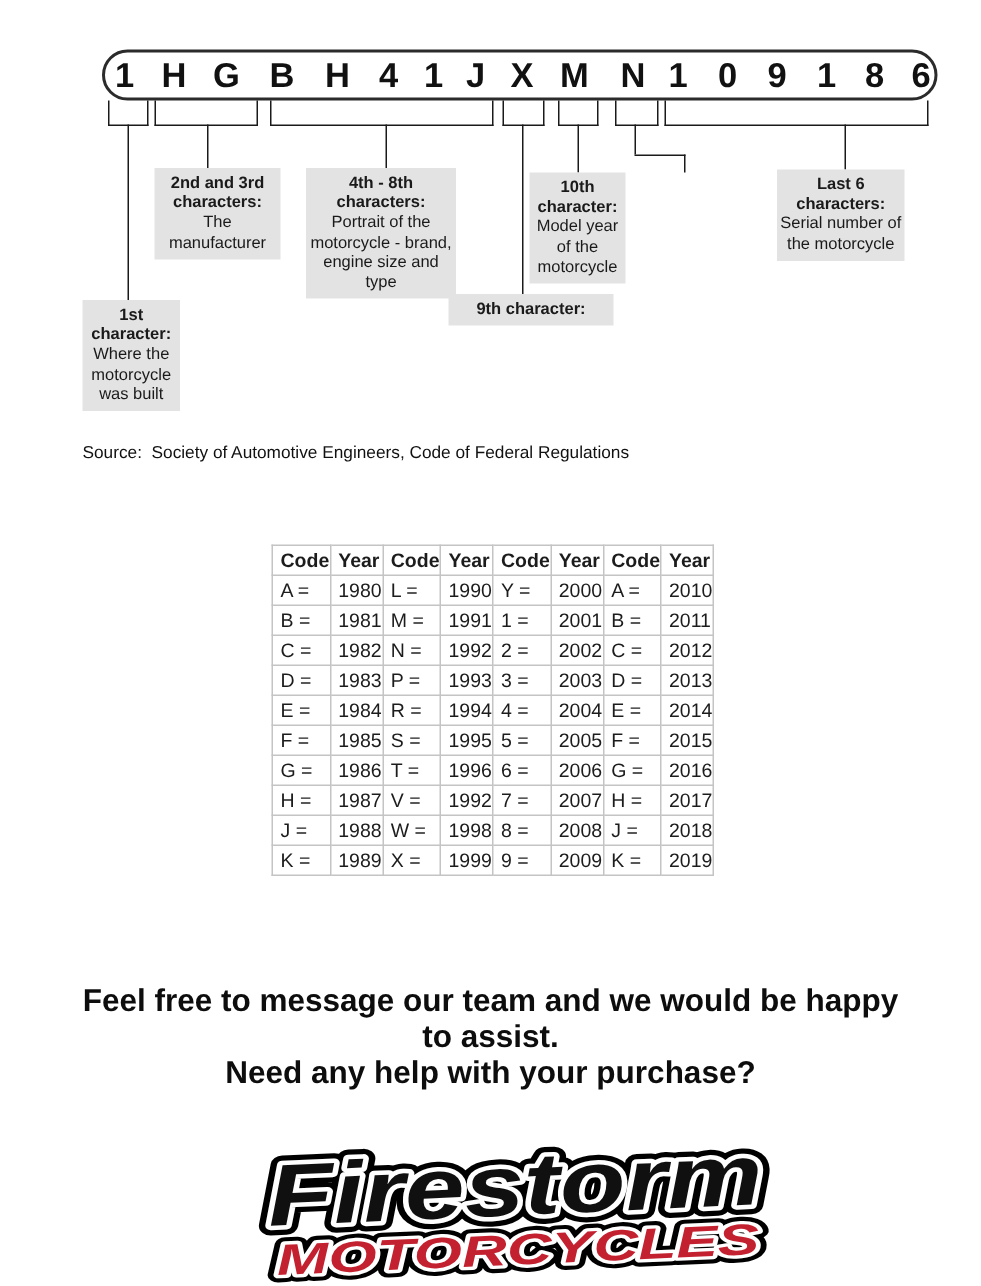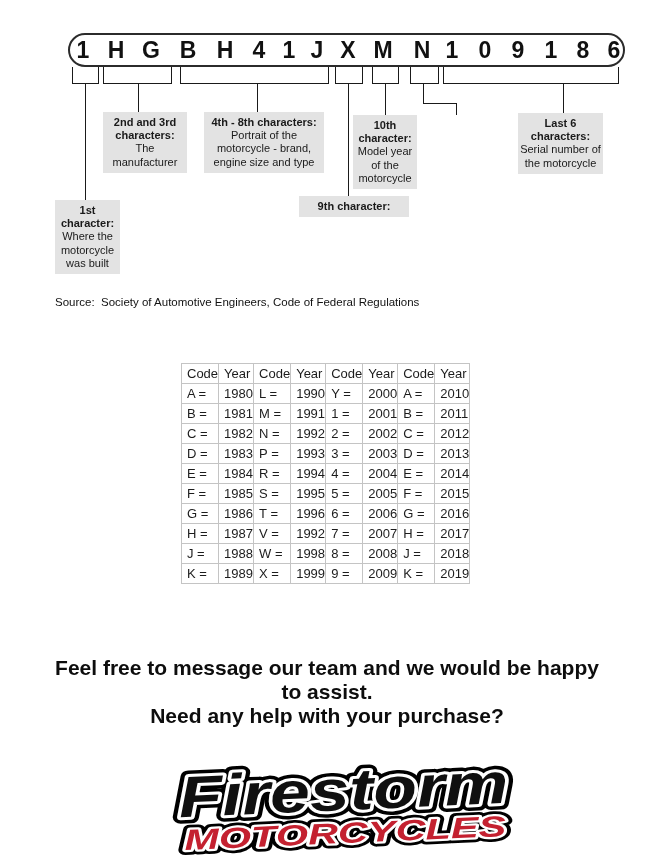--- a/index.html
+++ b/index.html
@@ -46,21 +46,21 @@
   .year-table{
     position:absolute;left:181px;top:363px;
     border-collapse:collapse;table-layout:fixed;
   }
   .year-table th,.year-table td{
     border:1px solid var(--table-border);
     width:35px;box-sizing:border-box;
     font-size:13px;text-align:left;padding:2px 0 2px 5px;
     white-space:nowrap;color:#1c1c1c;
   }
-  .year-table th{font-weight:normal;height:20px;}
+  .year-table th{font-weight:bold;height:20px;}
   .year-table td{height:19px;}
 
   
   .help-text{
     position:absolute;left:0;top:656px;width:654px;text-align:center;
     font-weight:bold;font-size:21px;line-height:24px;color:#0d0d0d;
   }
   .help-text .help-wrap{max-width:545px;margin:0 auto;}
 
   
@@ -123,21 +123,21 @@
   <div class="vline" style="left:563px;top:83px;height:30px"></div>
 
   <div class="callout" style="left:55px;top:200px;width:65px">
     <div class="callout-title">1st character:</div>
     <div class="callout-body">Where the motorcycle was built</div>
   </div>
   <div class="callout" style="left:103px;top:112px;width:84px">
     <div class="callout-title">2nd and 3rd characters:</div>
     <div class="callout-body">The manufacturer</div>
   </div>
-  <div class="callout" style="left:204px;top:112px;width:120px">
+  <div class="callout" style="left:204px;top:112px;width:100px">
     <div class="callout-title">4th - 8th characters:</div>
     <div class="callout-body">Portrait of the motorcycle - brand, engine size and type</div>
   </div>
   <div class="callout" style="left:299px;top:196px;width:110px">
     <div class="callout-title">9th character:</div>
   </div>
   <div class="callout" style="left:353px;top:115px;width:64px">
     <div class="callout-title">10th character:</div>
     <div class="callout-body">Model year of the motorcycle</div>
   </div>

